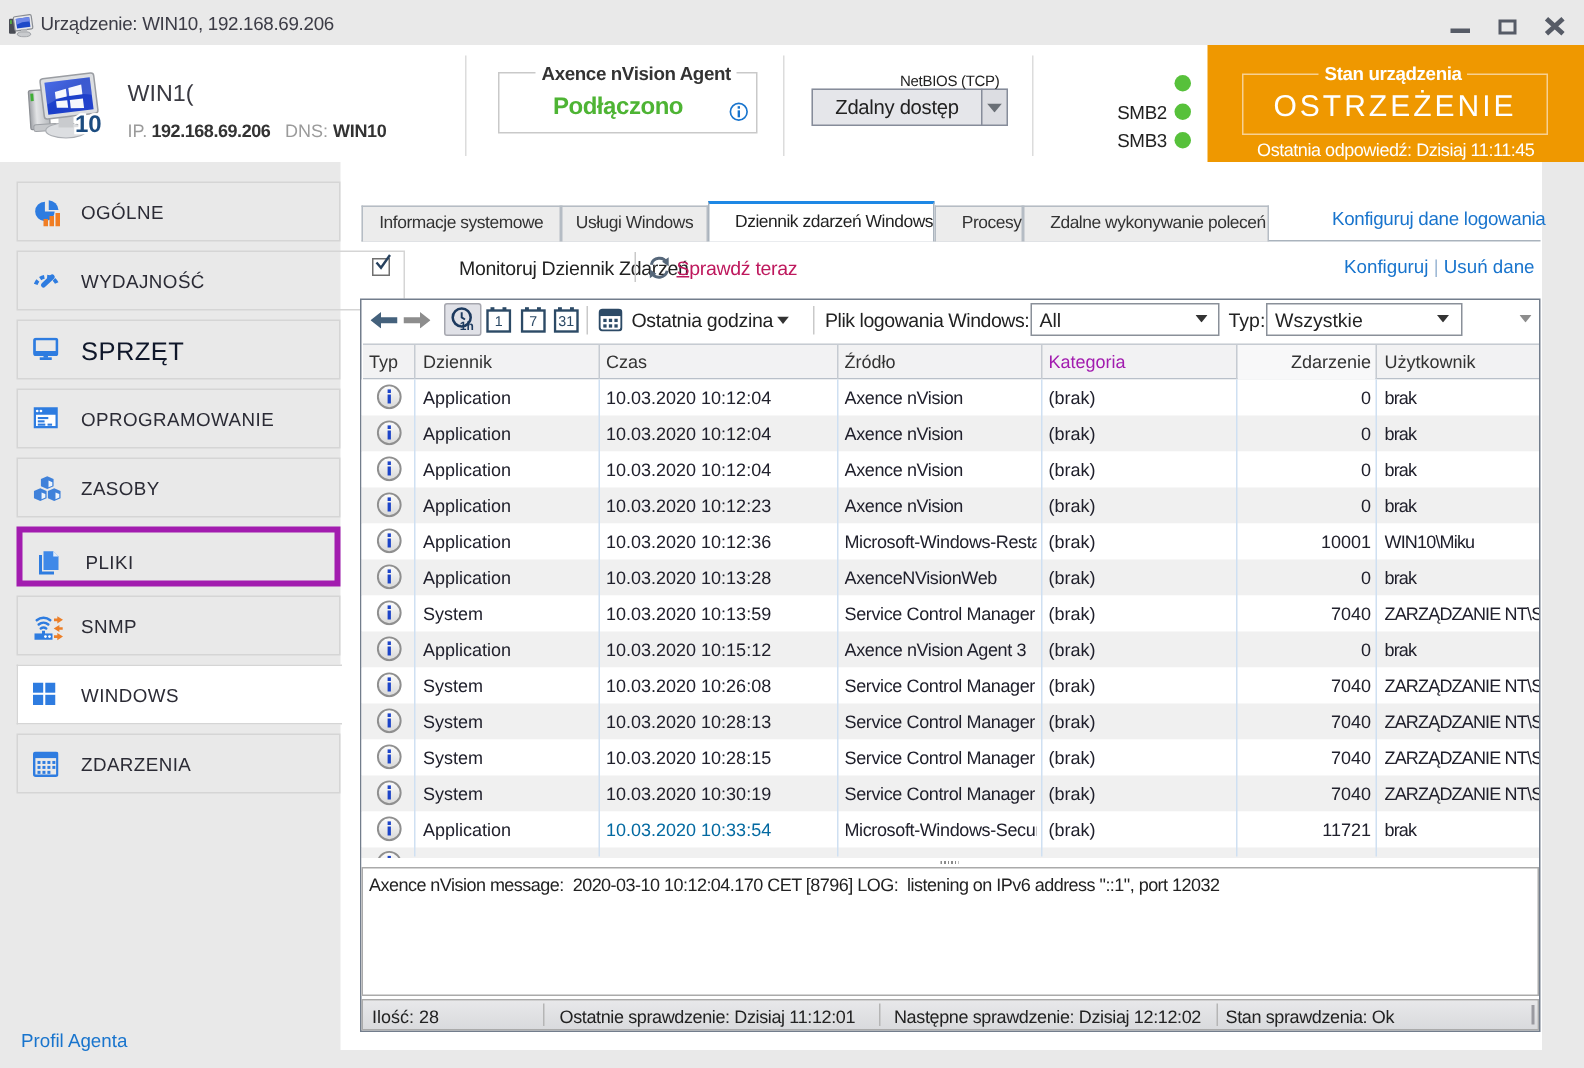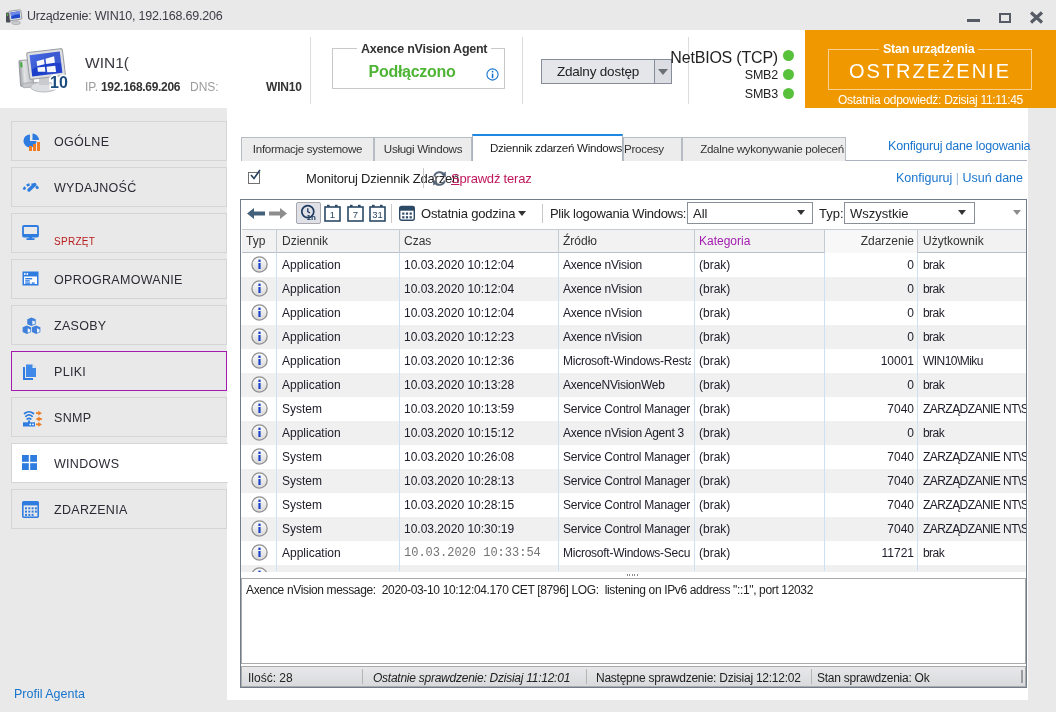--- a/index.html
+++ b/index.html
@@ -68,21 +68,21 @@
       <polygon points="29.2,19.7 38,19.8 38,26.2 29.2,25.3"></polygon>
     </g>
   </g>
   <text x="33" y="41" font-size="16px" font-weight="bold" fill="#1c4c80" stroke="#ffffff" stroke-width="3" paint-order="stroke" font-family="Liberation Sans">10</text>
 </svg>
 
 <div class="abs" style="left:85px;top:54px;font-size:15.5px;color:#3a3a42;">WIN1(</div>
 <div class="abs" style="left:85px;top:80px;font-size:12px;color:#9b9b9b;">IP.</div>
 <div class="abs" style="left:101px;top:80px;font-size:12px;letter-spacing:-0.3px;color:#333;font-weight:bold;">192.168.69.206</div>
 <div class="abs" style="left:190px;top:80px;font-size:12px;color:#9b9b9b;">DNS:</div>
-<div class="abs" style="left:222px;top:80px;font-size:12px;letter-spacing:-0.2px;color:#333;font-weight:bold;margin-left:44px;">WIN10</div>
+<div class="abs" style="left:222px;top:80px;font-size:12px;letter-spacing:-0.2px;color:#333;font-weight:bold;">WIN10</div>
 
 <div class="vsep" style="left:310px;top:37px;height:67px;"></div>
 <div class="vsep" style="left:522px;top:37px;height:67px;"></div>
 
 
 <div class="abs" style="left:332px;top:48px;width:173px;height:41px;border:1px solid #c9c9c9;"></div>
 <div class="abs" style="left:357px;top:42px;padding:0 4px;background:#fff;font-size:12.5px;letter-spacing:-0.25px;font-weight:bold;color:#333;">Axence nVision Agent</div>
 <div class="abs" style="left:332px;top:63px;width:160px;text-align:center;font-size:16px;letter-spacing:-0.3px;font-weight:bold;color:#4eb434;">Podłączono</div>
 <svg class="abs" style="left:486px;top:68px;" width="13" height="13" viewBox="0 0 14 14">
   <circle cx="7" cy="7" r="6" fill="none" stroke="#1874cd" stroke-width="1.2"></circle>
@@ -94,21 +94,21 @@
 <div class="abs" style="left:541px;top:59px;width:114px;height:25px;background:#e5e6ea;border:1px solid #868c9a;"></div>
 <div class="abs" style="left:541px;top:64px;width:114px;text-align:center;font-size:13.5px;letter-spacing:-0.2px;color:#222;">Zdalny dostęp</div>
 <div class="abs" style="left:654px;top:59px;width:18px;height:25px;background:#dcdde2;border:1px solid #868c9a;"></div>
 <svg class="abs" style="left:658px;top:69px;" width="10" height="6" viewBox="0 0 10 6">
     <polygon points="0,0 10,0 5,6" fill="#6a6f76"></polygon>
   </svg>
 
 <div class="vsep" style="left:688px;top:37px;height:67px;"></div>
 
 
-<div class="abs" style="left:600px;top:49px;width:178px;text-align:right;font-size:16px;letter-spacing:-0.2px;color:#222;">NetBIOS (TCP)</div>
+<div class="abs" style="left:600px;top:49px;width:178px;text-align:left;font-size:10px;letter-spacing:-0.2px;color:#222;">NetBIOS (TCP)</div>
 <div class="abs" style="left:600px;top:68px;width:178px;text-align:right;font-size:12.5px;letter-spacing:-0.2px;color:#222;">SMB2</div>
 <div class="abs" style="left:600px;top:87px;width:178px;text-align:right;font-size:12.5px;letter-spacing:-0.2px;color:#222;">SMB3</div>
 <div class="abs" style="left:783px;top:50px;width:11px;height:11px;border-radius:50%;background:#57c13b;"></div>
 <div class="abs" style="left:783px;top:69px;width:11px;height:11px;border-radius:50%;background:#57c13b;"></div>
 <div class="abs" style="left:783px;top:88px;width:11px;height:11px;border-radius:50%;background:#57c13b;"></div>
 
 
 <div class="abs" style="left:805px;top:30px;width:251px;height:78px;background:#ef9800;"></div>
 <div class="abs" style="left:828px;top:49px;width:204px;height:41px;border:1px solid #f7d092;"></div>
 <div class="abs" style="left:879px;top:42px;padding:0 4px;background:#ef9800;font-size:12.5px;letter-spacing:-0.25px;font-weight:bold;color:#fff;">Stan urządzenia</div>
@@ -125,35 +125,35 @@
  <path d="M8 1 A7 7 0 1 0 15 8 L8 8 Z" fill="#2e7ce0" transform="translate(0.5,0.5) scale(0.93)"></path>
  <path d="M9.5 0.5 A7 7 0 0 1 16 7 L9.5 7 Z" fill="#2e7ce0" transform="translate(1,0)"></path>
  <g fill="#f07d23">
             <rect x="7" y="13" width="3" height="5"></rect>
             <rect x="11" y="11" width="3" height="7"></rect>
             <rect x="15" y="9" width="3" height="9"></rect>
           </g>
 </svg></div>
     <div class="abs" style="left:42px;top:13px;font-size:12.5px;color:#2b2b35;letter-spacing:0.3px;">OGÓLNE</div>
   </div>
-    <div class="abs" style="left:11px;top:167px;width:216px;height:40px;border:1px solid #d5d5d5;">
+    <div class="abs" style="left:11px;top:167px;width:259px;height:40px;border:1px solid #d5d5d5;">
     <div class="abs" style="left:10px;top:11px;width:20px;height:18px;"><svg width="18" height="14" viewBox="0 0 18 14">
  <path d="M1.8 10.6 A7.6 7.6 0 0 1 16.2 10.6" fill="none" stroke="#2e7ce0" stroke-width="2.6" stroke-dasharray="3 1.9"></path>
  <line x1="12.8" y1="5.6" x2="7" y2="11" stroke="#2e7ce0" stroke-width="3.4" stroke-linecap="round"></line>
 </svg></div>
     <div class="abs" style="left:42px;top:13px;font-size:12.5px;color:#2b2b35;letter-spacing:0.3px;">WYDAJNOŚĆ</div>
   </div>
     <div class="abs" style="left:11px;top:213px;width:216px;height:40px;border:1px solid #d5d5d5;">
     <div class="abs" style="left:10px;top:11px;width:20px;height:18px;"><svg width="17" height="15" viewBox="0 0 17 15">
  <rect x="1" y="1" width="15" height="10.5" rx="1" fill="none" stroke="#2e7ce0" stroke-width="1.8"></rect>
  <rect x="1" y="9" width="15" height="2.5" fill="#2e7ce0"></rect>
  <rect x="7" y="11.5" width="3" height="2" fill="#2e7ce0"></rect>
  <rect x="4.5" y="13.2" width="8" height="1.8" fill="#2e7ce0"></rect>
 </svg></div>
-    <div class="abs" style="left:42px;top:22px;font-size:10px;color:#b91c1c;letter-spacing:0.3px;">SPRZĘT</div>
+    <div class="abs" style="left:42px;top:11px;font-size:17px;color:#0f172a;letter-spacing:0.3px;">SPRZĘT</div>
   </div>
     <div class="abs" style="left:11px;top:259px;width:216px;height:40px;border:1px solid #d5d5d5;">
     <div class="abs" style="left:10px;top:11px;width:20px;height:18px;"><svg width="17" height="15" viewBox="0 0 17 15">
  <rect x="0.5" y="0.5" width="16" height="14" fill="#2e7ce0"></rect>
  <rect x="2" y="5.5" width="13" height="7.5" fill="#fff"></rect>
  <circle cx="2.8" cy="3" r="0.9" fill="#fff"></circle>
           <circle cx="5.3" cy="3" r="0.9" fill="#fff"></circle>
  <rect x="3.2" y="7" width="7" height="1.4" fill="#2e7ce0"></rect>
  <rect x="3.2" y="9.2" width="4.5" height="1.4" fill="#2e7ce0"></rect>
  <rect x="3.2" y="11.4" width="5" height="1.4" fill="#2e7ce0"></rect>
@@ -169,21 +169,21 @@
   <path d="M13.4 8 L17.4 9.7 L17.4 14.3 L13.4 16 L9.4 14.3 L9.4 9.7 Z"></path>
  </g>
  <g fill="#eef4fc">
   <path d="M9.8 3.2 L12.2 4.2 L12.2 6.4 L9.8 7.4 Z"></path>
   <path d="M5.4 10.7 L7.8 11.7 L7.8 13.9 L5.4 14.9 Z"></path>
   <path d="M14.2 10.7 L16.6 11.7 L16.6 13.9 L14.2 14.9 Z"></path>
  </g>
 </svg></div>
     <div class="abs" style="left:42px;top:13px;font-size:12.5px;color:#2b2b35;letter-spacing:0.3px;">ZASOBY</div>
   </div>
-    <div class="abs" style="left:11px;top:351px;width:216px;height:40px;border:1px solid #a21caf;">
+    <div class="abs" style="left:11px;top:351px;width:216px;height:40px;border:4px solid #a21caf;">
     <div class="abs" style="left:10px;top:11px;width:20px;height:18px;"><svg width="16" height="19" viewBox="0 0 16 17">
  <path d="M1 3 L1 16 L11 16 L11 14 L3 14 L3 3 Z" fill="#2e7ce0"></path>
  <path d="M4 0.5 L10.5 0.5 L14 4 L14 13 L4 13 Z" fill="#3f89e8"></path>
  <path d="M10.5 0.5 L14 4 L10.5 4 Z" fill="#fff" opacity="0.85"></path>
 </svg></div>
     <div class="abs" style="left:42px;top:13px;font-size:12.5px;color:#2b2b35;letter-spacing:0.3px;">PLIKI</div>
   </div>
     <div class="abs" style="left:11px;top:397px;width:216px;height:40px;border:1px solid #d5d5d5;">
     <div class="abs" style="left:10px;top:11px;width:20px;height:18px;"><svg width="20" height="19" viewBox="0 0 20 17">
  <g stroke="#2e7ce0" fill="none" stroke-width="1.7" stroke-linecap="round">
@@ -242,21 +242,21 @@
     <div class="abs" style="left:241px;top:137px;width:133px;height:24px;background:#ececec;border:1px solid #b5bcc4;border-bottom:none;">
       <div style="text-align:center;margin-top:4px;font-size:11.6px;letter-spacing:-0.3px;color:#333;">Informacje systemowe</div>
     </div>
     <div class="abs" style="left:374px;top:137px;width:98px;height:24px;background:#ececec;border:1px solid #b5bcc4;border-bottom:none;">
       <div style="text-align:center;margin-top:4px;font-size:11.6px;letter-spacing:-0.3px;color:#333;">Usługi Windows</div>
     </div>
     <div class="abs" style="left:472px;top:134px;width:151px;height:27px;background:#fff;border:1px solid #aab3bd;border-bottom:none;border-top:2px solid #1e88e5;z-index:3;">
       <div style="text-align:right;margin-top:5px;font-size:11.6px;letter-spacing:-0.3px;color:#222;">Dziennik zdarzeń Windows</div>
     </div>
     <div class="abs" style="left:623px;top:137px;width:59px;height:24px;background:#ececec;border:1px solid #b5bcc4;border-bottom:none;">
-      <div style="text-align:left;margin-top:4px;font-size:11.6px;letter-spacing:-0.3px;color:#333;">Procesy</div>
+      <div style="text-align:right;margin-top:4px;font-size:11.6px;letter-spacing:-0.3px;color:#333;">Procesy</div>
     </div>
     <div class="abs" style="left:682px;top:137px;width:164px;height:24px;background:#ececec;border:1px solid #b5bcc4;border-bottom:none;">
       <div style="text-align:center;margin-top:4px;font-size:11.6px;letter-spacing:-0.3px;color:#333;padding-left:16px;">Zdalne wykonywanie poleceń</div>
     </div>
     <div class="abs" style="left:888px;top:139px;font-size:12.5px;letter-spacing:-0.2px;color:#1874cd;">Konfiguruj dane logowania</div>
   </div>
 
 
 <div class="abs" style="left:248px;top:172px;width:12px;height:12px;background:#fff;border:1px solid #707070;"></div>
 <svg class="abs" style="left:249px;top:169px;" width="13" height="13" viewBox="0 0 13 13">
@@ -583,21 +583,21 @@
           <linearGradient id="gi" x1="0" y1="0" x2="0" y2="1">
             <stop offset="0" stop-color="#fdfdfd"></stop>
             <stop offset="1" stop-color="#d8d8d8"></stop>
           </linearGradient>
         </defs>
  <circle cx="8.5" cy="8.5" r="7.6" fill="url(#gi)" stroke="#8f8f8f" stroke-width="1.3"></circle>
  <rect x="7.4" y="7" width="2.2" height="6" fill="#1b43c8"></rect>
  <rect x="7.4" y="3.6" width="2.2" height="2.4" fill="#1b43c8"></rect>
 </svg></div>
     <div class="abs" style="left:282px;top:546px;font-size:12px;color:#20202c;">Application</div>
-    <div class="abs" style="left:404px;top:546px;font-size:12px;color:#737373;font-family:Liberation Mono, monospace;">10.03.2020 10:33:54</div>
+    <div class="abs" style="left:404px;top:546px;font-size:12px;color:#0369a1;">10.03.2020 10:33:54</div>
     <div class="abs" style="left:563px;top:546px;width:128px;overflow:hidden;white-space:nowrap;font-size:12px;letter-spacing:-0.25px;color:#20202c;">Microsoft-Windows-Secur</div>
     <div class="abs" style="left:699px;top:546px;font-size:12px;color:#20202c;">(brak)</div>
     <div class="abs" style="left:794px;top:546px;width:120px;text-align:right;font-size:12px;color:#20202c;">11721</div>
     <div class="abs" style="left:923px;top:546px;width:103px;overflow:hidden;white-space:nowrap;font-size:12px;letter-spacing:-0.55px;color:#20202c;">brak</div>
     <div class="abs" style="left:241px;top:565px;width:785px;height:7px;background:#f0f0f0;overflow:hidden;">
       <div style="position:absolute;left:10px;top:2px;"><svg width="17" height="17" viewBox="0 0 17 17">
  <defs>
             <linearGradient id="gi" x1="0" y1="0" x2="0" y2="1">
               <stop offset="0" stop-color="#fdfdfd"></stop>
               <stop offset="1" stop-color="#d8d8d8"></stop>
@@ -622,21 +622,21 @@
 
 
 <div class="abs" style="left:241px;top:578px;width:785px;height:86px;background:#fff;border:1px solid #aaaaaa;"></div>
 <div class="abs" style="left:246px;top:583px;font-size:12px;letter-spacing:-0.35px;color:#222;">Axence nVision message:&nbsp; 2020-03-10 10:12:04.170 CET [8796] LOG:&nbsp; listening on IPv6 address "::1", port 12032</div>
 
 
 <div class="abs" style="left:241px;top:666px;width:785px;height:21px;background:linear-gradient(#e8e8ea,#d9dadd);border:1px solid #aaaaaa;"></div>
 <div class="abs" style="left:1021px;top:670px;width:1.5px;height:13px;background:#9a9aa0;"></div>
 <div class="abs" style="left:248px;top:671px;font-size:12px;color:#222;">Ilość: 28</div>
 <div class="vsep" style="left:362px;top:669px;height:15px;background:#b5b5b5;"></div>
-<div class="abs" style="left:373px;top:671px;font-size:12px;letter-spacing:-0.25px;color:#222;font-style:italic;">Ostatnie sprawdzenie: Dzisiaj 11:12:01</div>
+<div class="abs" style="left:373px;top:671px;font-size:12px;letter-spacing:-0.25px;color:#222;">Ostatnie sprawdzenie: Dzisiaj 11:12:01</div>
 <div class="vsep" style="left:586px;top:669px;height:15px;background:#b5b5b5;"></div>
 <div class="abs" style="left:596px;top:671px;font-size:12px;letter-spacing:-0.25px;color:#222;">Następne sprawdzenie: Dzisiaj 12:12:02</div>
 <div class="vsep" style="left:811px;top:669px;height:15px;background:#b5b5b5;"></div>
 <div class="abs" style="left:817px;top:671px;font-size:12px;letter-spacing:-0.25px;color:#222;">Stan sprawdzenia: Ok</div>
 
 <div class="abs link" style="left:14px;top:687px;font-size:12.5px;">Profil Agenta</div>
 
 
 
 

